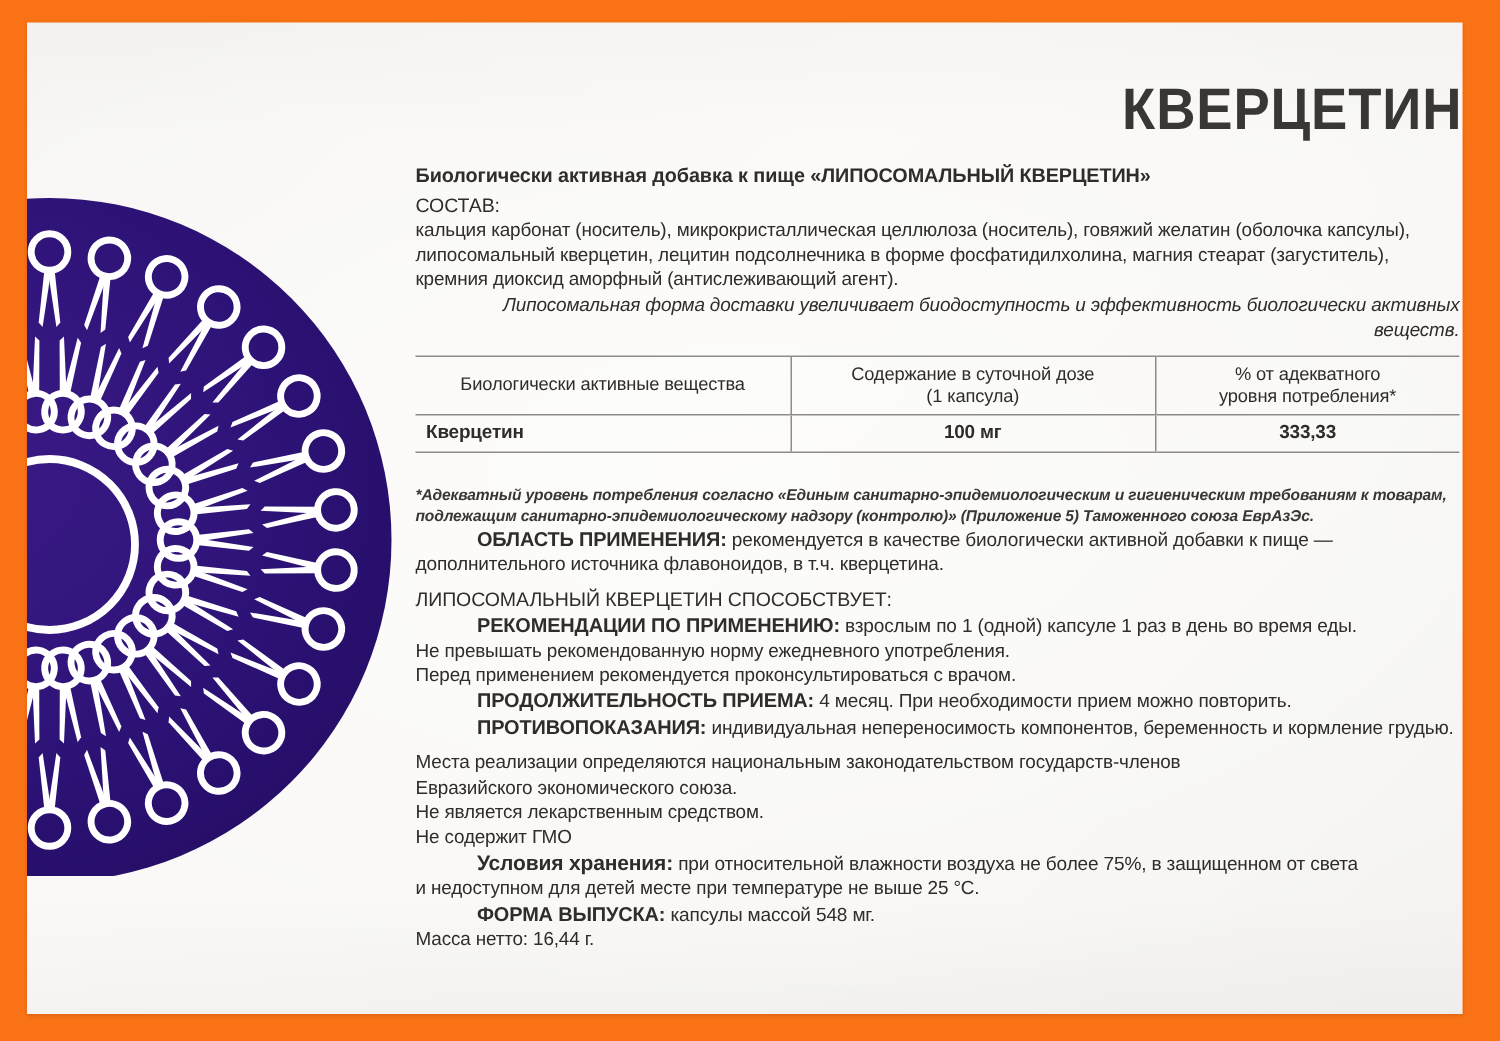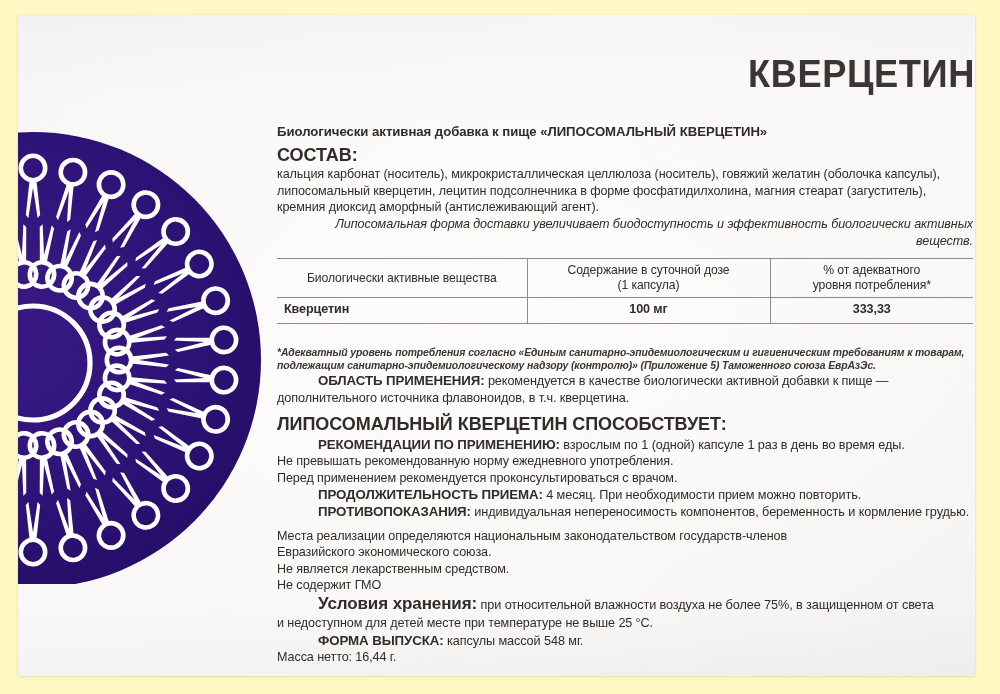--- a/index.html
+++ b/index.html
@@ -14,21 +14,21 @@
     overflow: hidden;
     font-family: "Liberation Sans", sans-serif;
     -webkit-font-smoothing: antialiased;
   }
 
   
   .photo {
     position: relative;
     width: 1000px;
     height: 694px;
-    background: #fef9c3;
+    background: #f97316;
   }
 
   
   .package-card {
     position: absolute;
     left: 18px;
     top: 15px;
     width: 957px;
     height: 661px;
     background: linear-gradient(135deg, #f7f6f4 0%, #faf9f7 38%, #f8f7f5 70%, #f4f3f1 100%);
@@ -75,53 +75,53 @@
     letter-spacing: 0.6px;
     color: #3a3634;
     transform: scaleX(0.93);
     transform-origin: right center;
     white-space: nowrap;
   }
 
   .body-flow {
     position: absolute;
     left: 0;
-    top: 109px;
+    top: 94px;
     width: 696px;
   }
 
   .lead {
     font-size: 13.2px;
     font-weight: 700;
     line-height: 1.28;
     margin: 0 0 3px 0;
     letter-spacing: -0.05px;
   }
   .sect-head {
-    font-size: 18px;
-    font-weight: 700;
+    font-size: 13px;
+    font-weight: 400;
     line-height: 1.25;
     margin: 0;
     letter-spacing: -0.05px;
   }
   .para {
     font-size: 12.6px;
     line-height: 1.30;
     margin: 1px 0 0 0;
     letter-spacing: -0.1px;
   }
   .para.italic { font-style: italic; text-align: right; }
   .tight { margin-top: 0; }
   .gap-s { margin-top: 7px; }
   .gap-m { margin-top: 10px; }
 
   
   .runin { font-size: 12.7px; line-height: 1.30; margin: 0; letter-spacing: -0.1px; }
   .runin .h { font-weight: 700; font-size: 13.3px; margin-left: 41px; }
-  .runin .h.small { font-size: 17px; }
+  .runin .h.small { font-size: 14px; }
 
   .bullets { margin: 1px 0 0 0; padding: 0; list-style: none; }
   .bullets li {
     font-size: 12.6px;
     line-height: 1.31;
     letter-spacing: -0.1px;
     padding-left: 9px;
     position: relative;
   }
   .bullets li::before {

